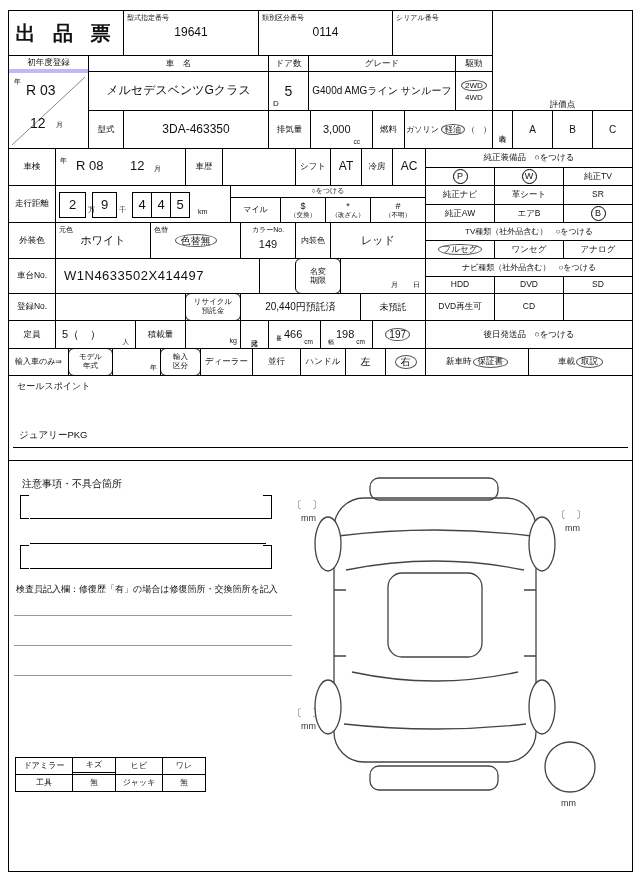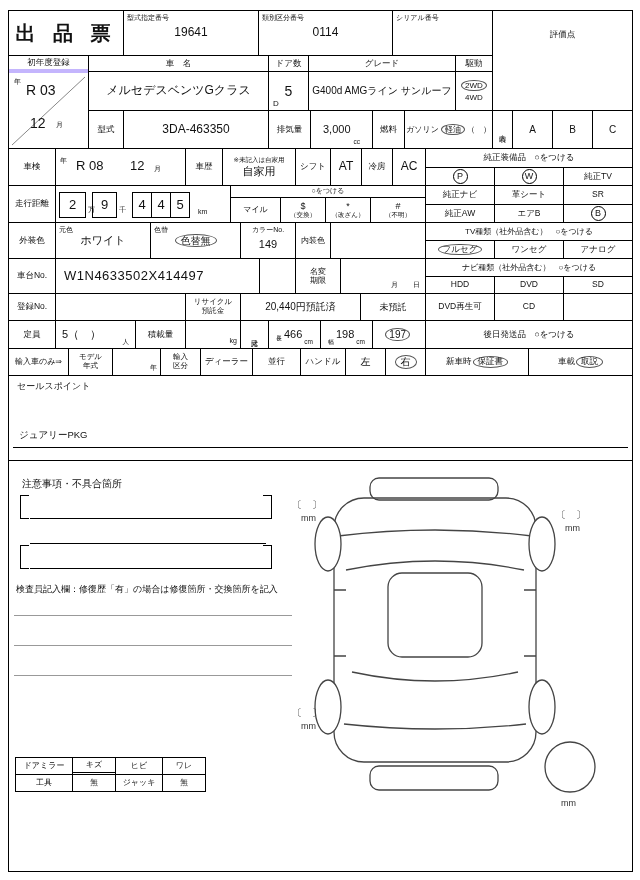--- a/index.html
+++ b/index.html
@@ -4,21 +4,21 @@
 <style>
   * { margin:0; padding:0; box-sizing:border-box; }
   html,body { width:640px; height:880px; background:#fff; }
   body { font-family:"Liberation Sans","DejaVu Sans",sans-serif; color:#111; }
   .sheet { position:relative; width:640px; height:880px; background:#fff; overflow:hidden; }
   .c { position:absolute; border:1px solid #000; display:flex; align-items:center; justify-content:center;
        font-size:10px; line-height:1.15; text-align:center; overflow:hidden; }
   .abs { position:absolute; }
   .tiny { font-size:7px; }
   .lab { font-size:8.5px; }
-  .pre { white-space:pre-line; }
+  .pre { white-space:pre-line;border-radius:6px; }
   .mark { border:1.5px solid #555; border-radius:50%; padding:0 5px; display:inline-block; }
   .circ { width:15px; height:15px; border:1.2px solid #000; border-radius:50%; display:inline-flex;
           align-items:center; justify-content:center; font-size:9px; }
   .vlab { writing-mode:vertical-rl; text-orientation:upright; font-size:7px; line-height:1; letter-spacing:1px; }
   .unit { font-size:6.5px; align-self:flex-end; padding-bottom:3px; }
   .dbox { height:26px; border:1px solid #000; display:inline-flex; align-items:center; justify-content:center; font-size:13px; }
   .hline { height:1px; background:#000; }
   .hline2 { height:1px; background:#999; }
   .brkL { width:9px; border-left:1.6px solid #000; border-top:1.6px solid #000; border-bottom:1.6px solid #000; }
   .brkR { width:9px; border-right:1.6px solid #000; border-top:1.6px solid #000; border-bottom:1.6px solid #000; }
@@ -35,21 +35,21 @@
     <span class="abs tiny" style="left:3px;top:3px">型式指定番号</span>
     <span style="font-size:12px">19641</span>
   </div>
   <div class="c" style="left:258px;top:10px;width:135px;height:46px">
     <span class="abs tiny" style="left:3px;top:3px">類別区分番号</span>
     <span style="font-size:12px">0114</span>
   </div>
   <div class="c" style="left:392px;top:10px;width:101px;height:46px">
     <span class="abs tiny" style="left:3px;top:3px">シリアル番号</span>
   </div>
-  <div class="c" style="left:492px;top:10px;width:141px;height:101px;align-items:flex-start;padding-top:19px">
+  <div class="c" style="left:492px;top:10px;width:141px;height:101px;align-items:flex-end;padding-top:19px">
     <span class="lab">評価点</span>
   </div>
 
   <div class="c" style="left:8px;top:55px;width:81px;height:94px;display:block">
     <div style="height:17px;border-bottom:4px solid #c4b5fd;display:flex;align-items:center;justify-content:center;font-size:8.5px">初年度登録</div>
     <svg class="abs" style="left:0;top:16px" width="79" height="77">
         <line x1="3" y1="73" x2="76" y2="5" stroke="#888" stroke-width="1"></line>
       </svg>
     <span class="abs tiny" style="left:5px;top:22px">年</span>
     <span class="abs" style="left:17px;top:26px;font-size:14px">R 03</span>
@@ -93,24 +93,20 @@
   <div class="c" style="left:592px;top:110px;width:41px;height:39px">C</div>
 
   <div class="c lab" style="left:8px;top:148px;width:48px;height:38px">車検</div>
   <div class="c" style="left:55px;top:148px;width:131px;height:38px;display:block">
     <span class="abs tiny" style="left:4px;top:8px">年</span>
     <span class="abs" style="left:20px;top:10px;font-size:13px">R 08</span>
     <span class="abs" style="left:74px;top:10px;font-size:13px">12</span>
     <span class="abs tiny" style="left:98px;top:16px">月</span>
   </div>
   <div class="c lab" style="left:185px;top:148px;width:38px;height:38px">車歴</div>
-  <div class="c" style="left:222px;top:148px;width:74px;height:38px;flex-direction:column;gap:2px">
-    <span style="font-size:6.5px">※未記入は自家用</span>
-    <span style="font-size:11px">自家用</span>
-  </div>
   <div class="c lab" style="left:295px;top:148px;width:36px;height:38px">シフト</div>
   <div class="c" style="left:330px;top:148px;width:32px;height:38px;font-size:12px">AT</div>
   <div class="c lab" style="left:361px;top:148px;width:32px;height:38px">冷房</div>
   <div class="c" style="left:392px;top:148px;width:34px;height:38px;font-size:12px">AC</div>
 
   <div class="c lab" style="left:8px;top:185px;width:48px;height:38px">走行距離</div>
   <div class="c" style="left:55px;top:185px;width:176px;height:38px;display:block">
     <span class="abs dbox" style="left:3px;top:6px;width:27px">2</span>
     <span class="abs tiny" style="left:32px;top:20px">万</span>
     <span class="abs dbox" style="left:36px;top:6px;width:25px">9</span>
@@ -142,20 +138,21 @@
   </div>
   <div class="c" style="left:150px;top:222px;width:91px;height:37px">
     <span class="abs tiny" style="left:3px;top:3px">色替</span>
     <span class="mark" style="font-size:10px">色替無</span>
   </div>
   <div class="c" style="left:240px;top:222px;width:56px;height:37px">
     <span class="abs tiny" style="left:0;top:3px;width:100%;text-align:center">カラーNo.</span>
     <span style="font-size:11px;padding-top:8px">149</span>
   </div>
   <div class="c" style="left:295px;top:222px;width:36px;height:37px;font-size:8px">内装色</div>
+  <div class="c" style="left:330px;top:222px;width:96px;height:37px;font-size:11px">レッド</div>
 
   <div class="c lab" style="left:8px;top:258px;width:48px;height:36px">車台No.</div>
   <div class="c" style="left:55px;top:258px;width:205px;height:36px;justify-content:flex-start;padding-left:8px;font-size:13px;letter-spacing:0.5px">W1N4633502X414497</div>
   <div class="c pre" style="left:295px;top:258px;width:46px;height:36px;font-size:8px">名変
 期限</div>
   <div class="c" style="left:340px;top:258px;width:86px;height:36px;display:block">
     <span class="abs tiny" style="left:50px;top:22px">月</span>
     <span class="abs tiny" style="left:72px;top:22px">日</span>
   </div>
 

